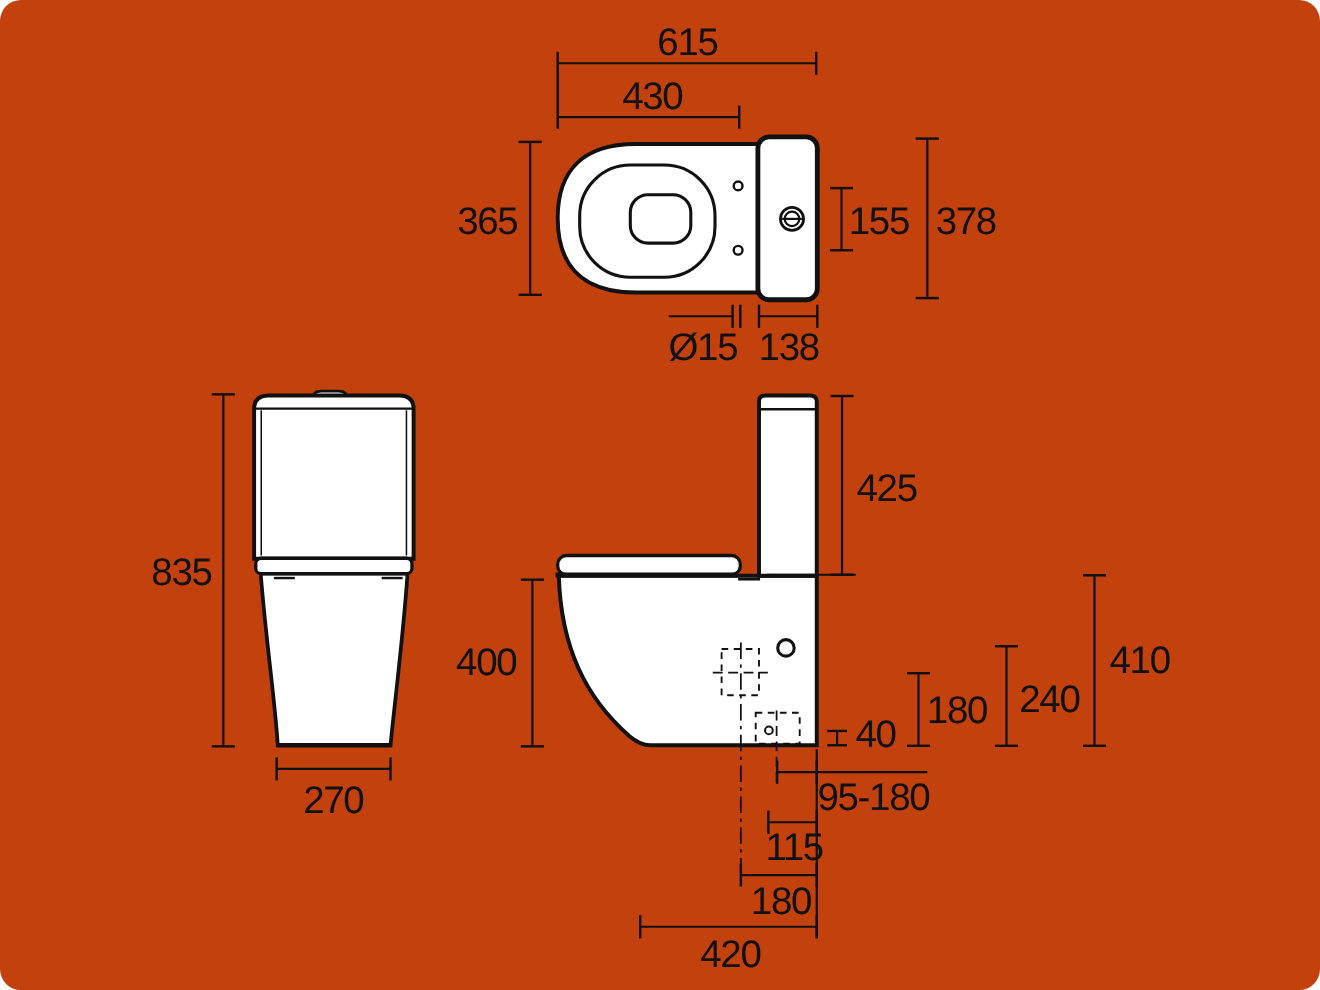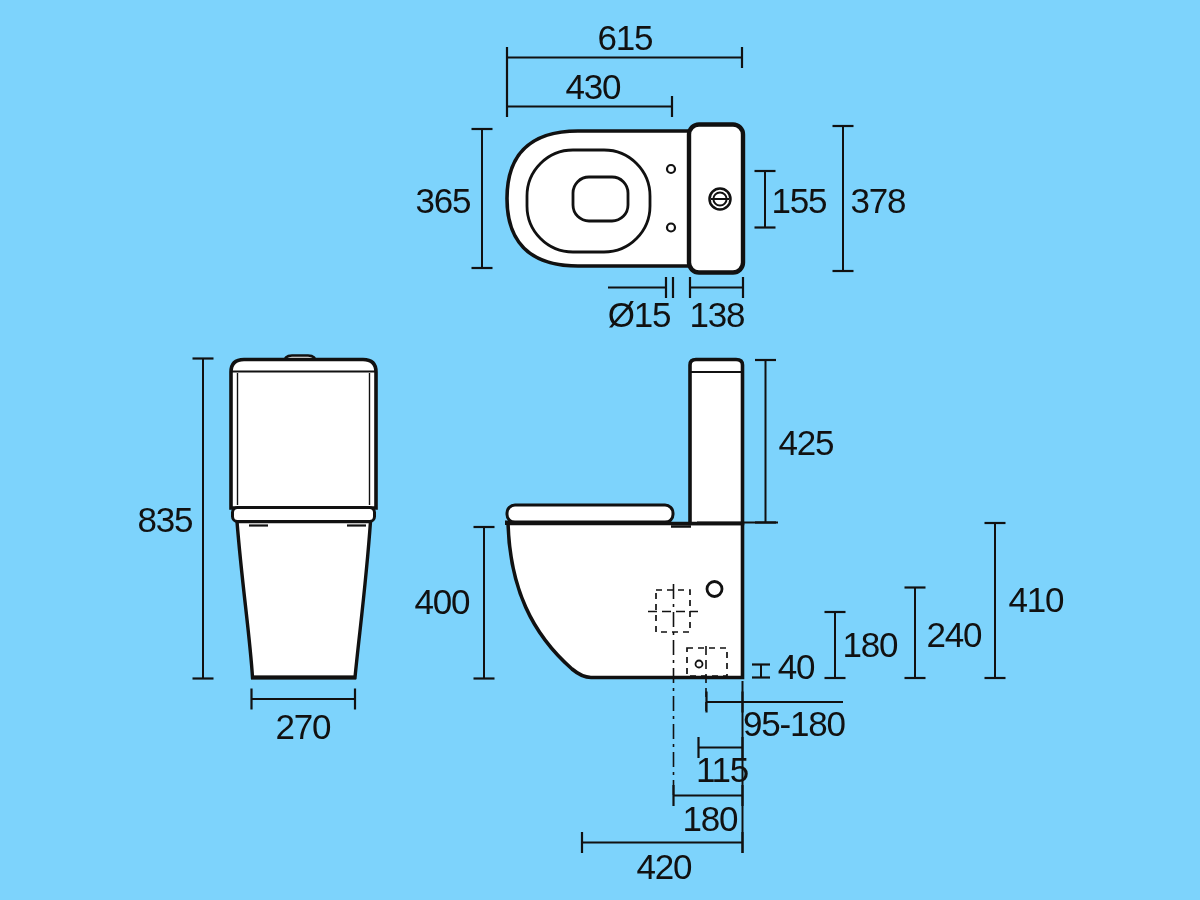--- a/index.html
+++ b/index.html
@@ -1,16 +1,16 @@
 <!DOCTYPE html>
 <html><head>
 <meta charset="utf-8">
 <style>
   html,body{margin:0;padding:0;background:#ffffff;}
-  .stage{position:relative;width:1200px;height:900px;background:#7dd3fc;overflow:hidden;}
+  .stage{position:relative;width:1200px;height:900px;background:#c2410c;overflow:hidden;border-radius:19px;}
   svg{display:block;}
   .dim{
     font-family:"Liberation Sans",sans-serif;
     font-size:35px;
     letter-spacing:-1.2px;
     fill:#111111;
     text-anchor:middle;
   }
   .outline{stroke:#111111;fill:#ffffff;}
   .thin{stroke:#111111;fill:none;}

